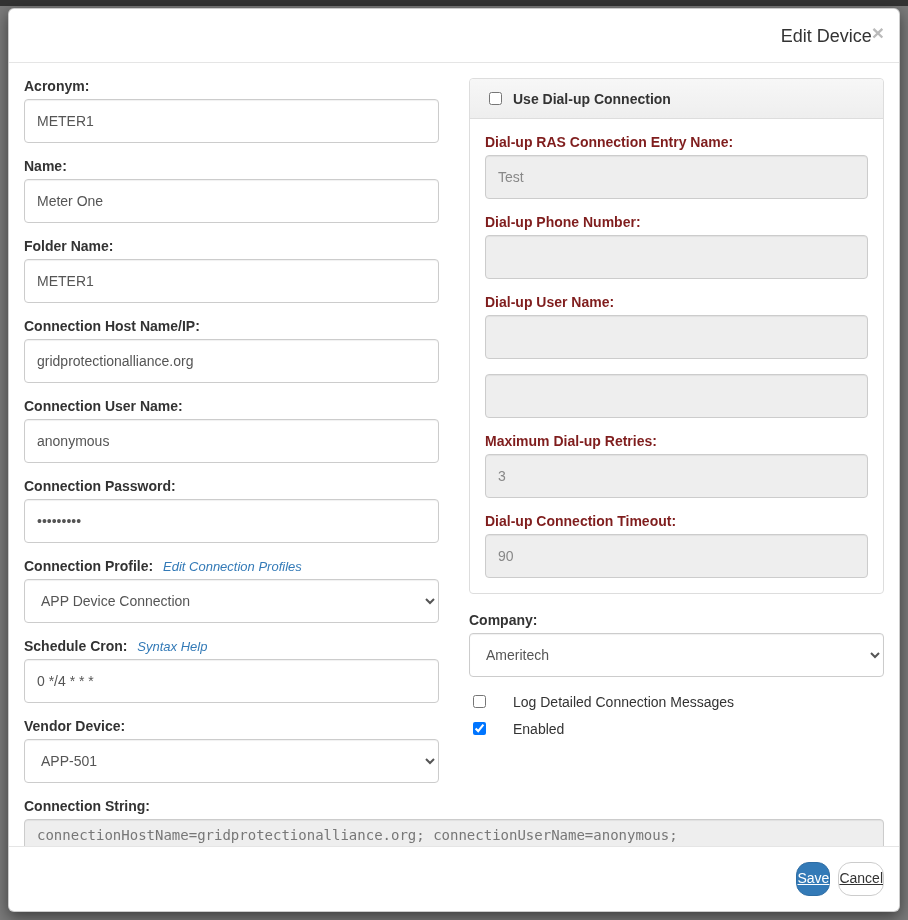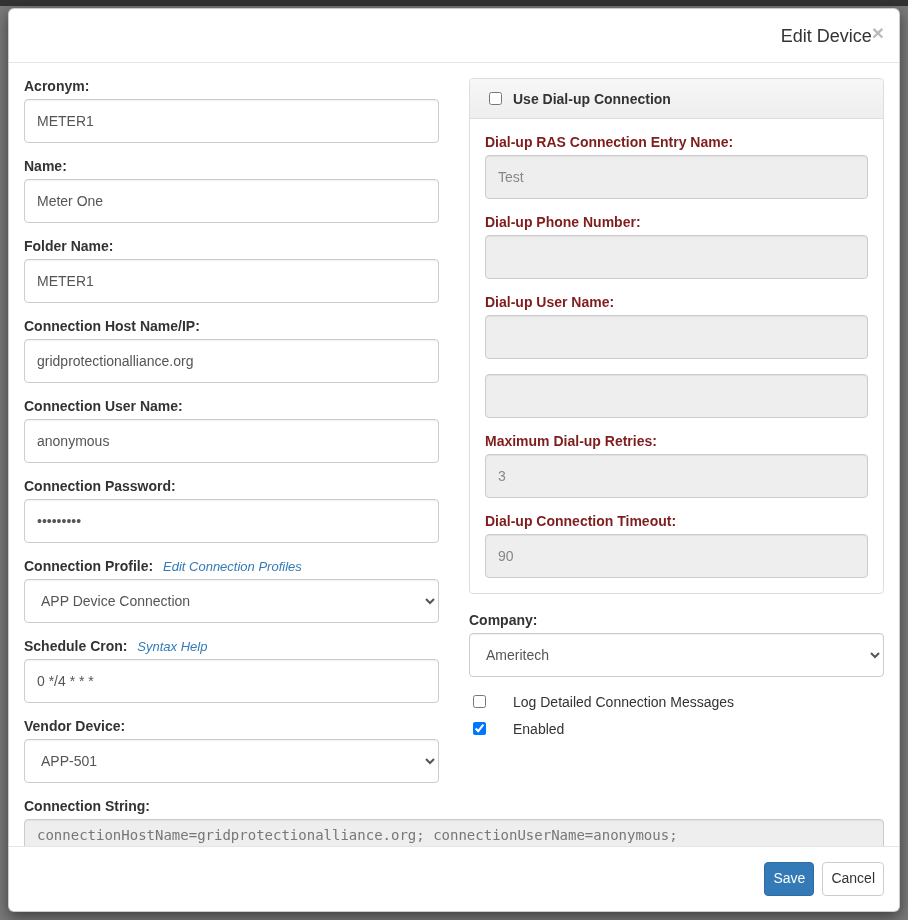--- a/index.html
+++ b/index.html
@@ -99,27 +99,28 @@
 
   .modal-footer {
     padding: 15px;
     border-top: 1px solid #e5e5e5;
     display: flex;
     justify-content: flex-end;
     gap: 8px;
   }
   .btn {
     display: inline-block;
-    padding: 6px 8px;
+    padding: 6px 0;
     font-size: 14px;
     font-weight: 400;
     line-height: 1.4;
-    border-radius: 4px;
+    border-radius: 13px;
     border: 1px solid transparent;
     cursor: pointer;
+    text-decoration: underline;
   }
   .btn-primary { color: #fff; background: #337ab7; border-color: #2e6da4; }
   .btn-default { color: #333; background: #fff; border-color: #ccc; }
   .full-width-group { }
 </style>
 </head>
 <body>
 
 <div class="page">
   <div class="nav-bg"></div>

